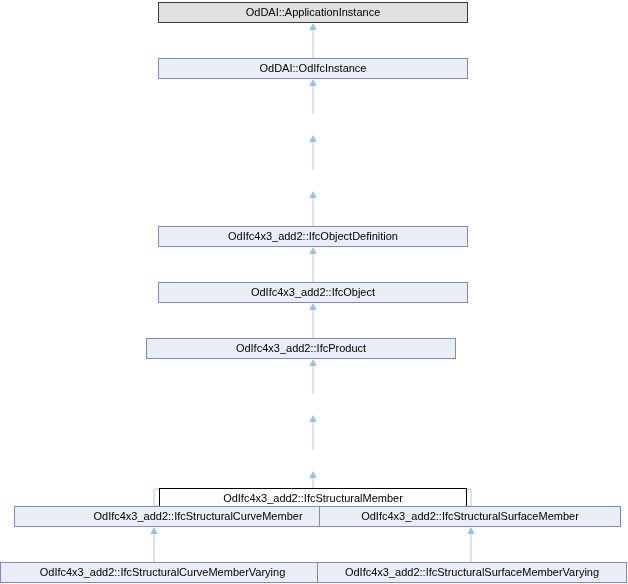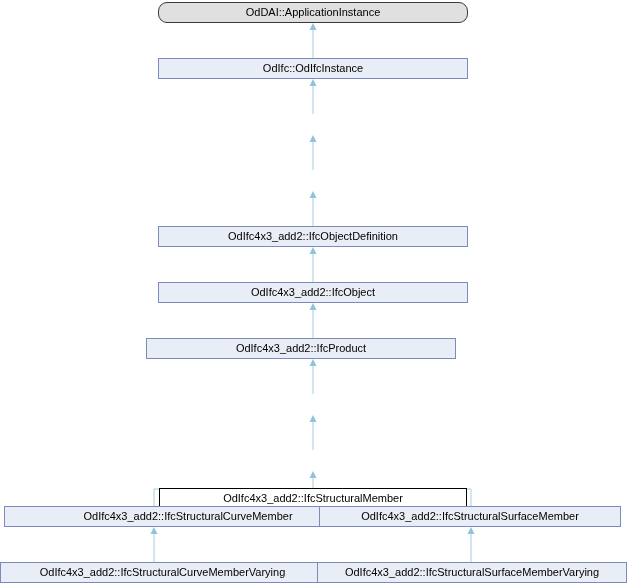--- a/index.html
+++ b/index.html
@@ -35,21 +35,20 @@
     border: 1px solid var(--node-border, #7b8bbd);
     white-space: nowrap;
     overflow: hidden;
     z-index: 1;
     cursor: pointer;
   }
   .node.external {
     background: var(--external-fill, #e0e0e0);
     border-color: #3a3a3a;
     cursor: default;
-    border-radius: 9px;
   }
   .node.current {
     background: var(--current-fill, #ffffff);
     border: 1.5px solid #000000;
     cursor: default;
     margin-top: 38px;
   }
 </style>
 </head>
 <body>
@@ -85,34 +84,34 @@
       <polygon points="313,359 309.5,366 316.5,366"></polygon>
       <polygon points="313,415 309.5,422 316.5,422"></polygon>
       <polygon points="313,471 309.5,478 316.5,478"></polygon>
       <polygon points="154,527 150.5,534 157.5,534"></polygon>
       <polygon points="471,527 467.5,534 474.5,534"></polygon>
     </g>
   </svg>
 
   <div class="node external" style="left:158px; top:2px;   width:310px">OdDAI::ApplicationInstance</div>
 
-  <div class="node" style="left:158px; top:58px;  width:310px">OdIfc::OdIfcInstance</div>
+  <div class="node" style="left:158px; top:58px;  width:310px">OdDAI::OdIfcInstance</div>
 
 
 
   <div class="node" style="left:158px; top:226px; width:310px">OdIfc4x3_add2::IfcObjectDefinition</div>
 
   <div class="node" style="left:158px; top:282px; width:310px">OdIfc4x3_add2::IfcObject</div>
 
   <div class="node" style="left:146px; top:338px; width:310px">OdIfc4x3_add2::IfcProduct</div>
 
 
   <div class="node current" style="left:159px; top:450px; width:308px">OdIfc4x3_add2::IfcStructuralMember</div>
 
-  <div class="node" style="left:4px;   top:506px; width:368px">OdIfc4x3_add2::IfcStructuralCurveMember</div>
+  <div class="node" style="left:14px;   top:506px; width:368px">OdIfc4x3_add2::IfcStructuralCurveMember</div>
 
   <div class="node" style="left:319px; top:506px; width:302px">OdIfc4x3_add2::IfcStructuralSurfaceMember</div>
 
   <div class="node" style="left:0px;   top:562px; width:325px">OdIfc4x3_add2::IfcStructuralCurveMemberVarying</div>
 
   <div class="node" style="left:317px; top:562px; width:310px">OdIfc4x3_add2::IfcStructuralSurfaceMemberVarying</div>
 
 </div>
 
 </body></html>

